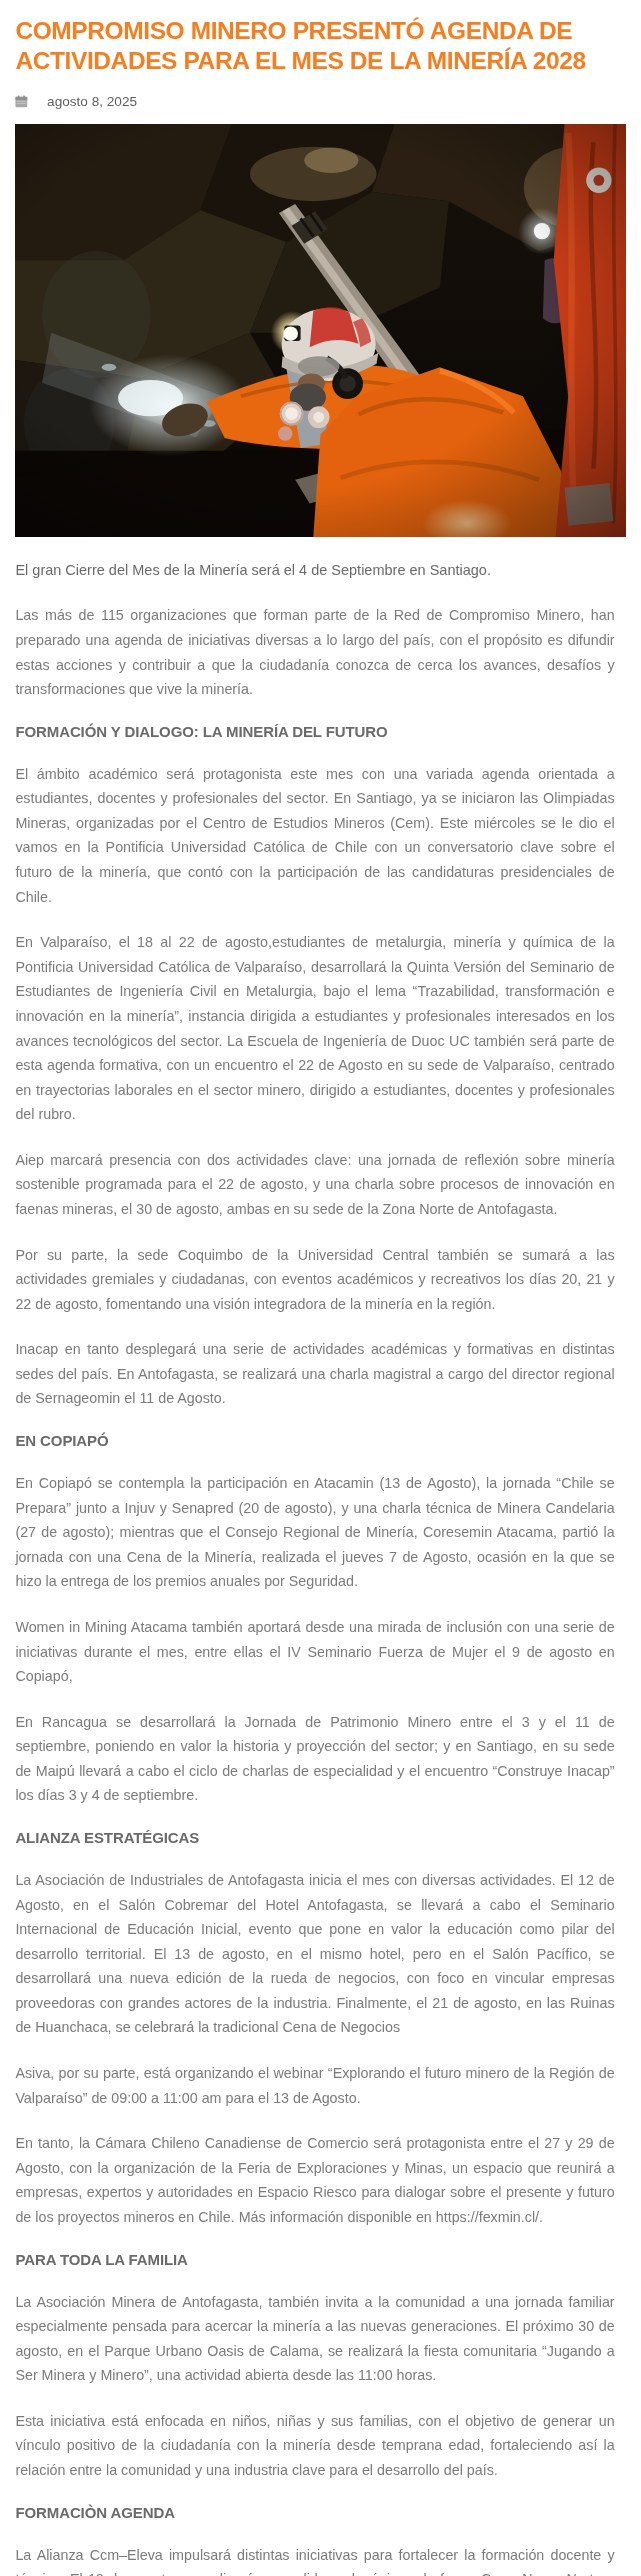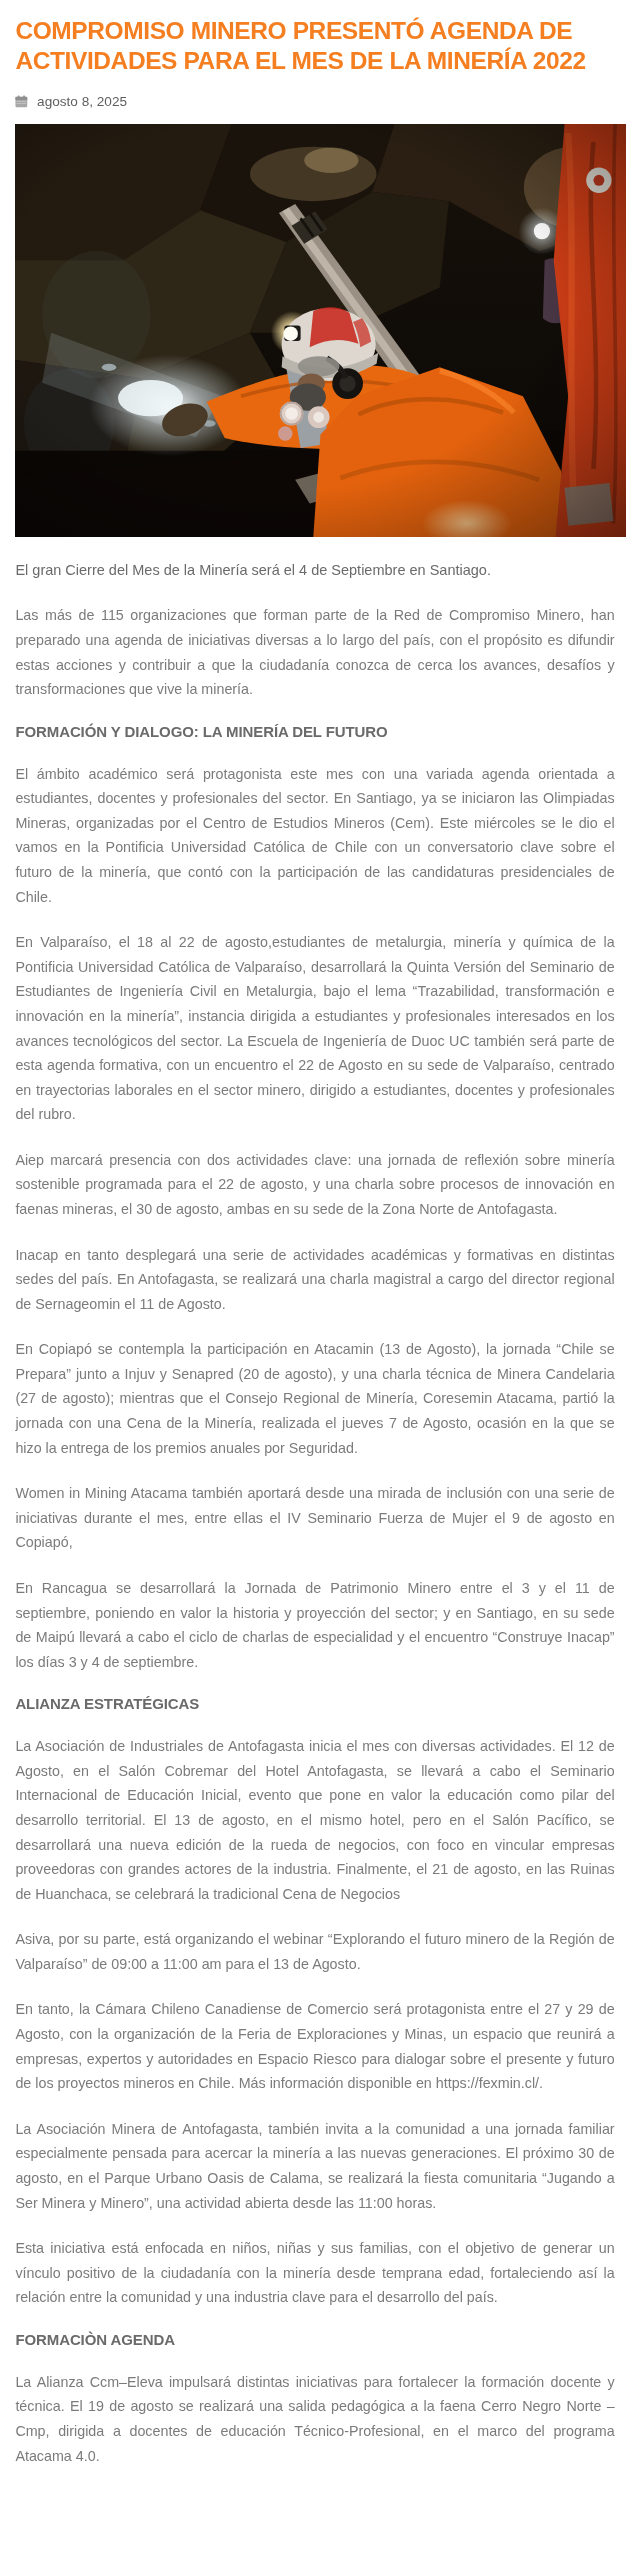--- a/index.html
+++ b/index.html
@@ -16,21 +16,21 @@
     font-size: 24.5px;
     font-weight: bold;
     line-height: 1.22;
     letter-spacing: -0.4px;
     margin: 1.8px 0 16.3px 0;
   }
 
   .date-row {
     display: flex;
     align-items: center;
-    gap: 9px;
+    gap: 19px;
     margin: 18px 0 14.5px 0;
     color: var(--date-gray, #5f5f5f);
     font-size: 13.6px;
   }
   .cal-icon { display: inline-block; width: 12.7px; height: 12.7px; }
 
   figure.hero { margin: 14.5px 0 0 0; }
   figure.hero svg { display: block; width: 611px; height: 413px; }
 
   .image-caption {
@@ -54,21 +54,21 @@
     color: var(--heading-gray, #686868);
     margin: 18px 0 22px 0;
     letter-spacing: -0.1px;
   }
 </style>
 </head>
 <body>
 
 <div class="page">
 
-  <h1 class="article-title">COMPROMISO MINERO PRESENTÓ AGENDA DE ACTIVIDADES PARA EL MES DE LA MINERÍA 2022</h1>
+  <h1 class="article-title">COMPROMISO MINERO PRESENTÓ AGENDA DE ACTIVIDADES PARA EL MES DE LA MINERÍA 2028</h1>
 
   <div class="date-row">
     <span class="cal-icon">
       <svg viewBox="0 0 14 14" width="12.7" height="12.7" aria-hidden="true">
         <rect x="3" y="0.5" width="2" height="3" rx="0.5" fill="#8f8f8f"></rect>
         <rect x="9" y="0.5" width="2" height="3" rx="0.5" fill="#8f8f8f"></rect>
         <rect x="0.5" y="2" width="13" height="11.5" rx="1.5" fill="#a8a8a8"></rect>
         <rect x="0.5" y="2" width="13" height="3.5" fill="#8f8f8f"></rect>
         <rect x="1.8" y="6.5" width="10.4" height="0.9" fill="#c6c6c6"></rect>
         <rect x="1.8" y="9" width="10.4" height="0.9" fill="#c6c6c6"></rect>
@@ -190,28 +190,31 @@
   </figure>
 
   <p class="image-caption">El gran Cierre del Mes de la Minería será el 4 de Septiembre en Santiago.</p>
 
   <div>
       <p class="body-paragraph">Las más de 115 organizaciones que forman parte de la Red de Compromiso Minero, han preparado una agenda de iniciativas diversas a lo largo del país, con el propósito es difundir estas acciones y contribuir a que la ciudadanía conozca de cerca los avances, desafíos y transformaciones que vive la minería.</p>
       <h2 class="section-heading">FORMACIÓN Y DIALOGO: LA MINERÍA DEL FUTURO</h2>
       <p class="body-paragraph">El ámbito académico será protagonista este mes con una variada agenda orientada a estudiantes, docentes y profesionales del sector. En Santiago, ya se iniciaron las Olimpiadas Mineras, organizadas por el Centro de Estudios Mineros (Cem).  Este miércoles se le dio el vamos en la Pontificia Universidad Católica de Chile con un conversatorio clave sobre el futuro de la minería, que contó con la participación de las candidaturas presidenciales de Chile.</p>
       <p class="body-paragraph">En Valparaíso, el 18 al 22 de agosto,estudiantes de metalurgia, minería y química de la Pontificia Universidad Católica de Valparaíso, desarrollará la Quinta Versión del Seminario de Estudiantes de Ingeniería Civil en Metalurgia, bajo el lema “Trazabilidad, transformación e innovación en la minería”, instancia dirigida a estudiantes y profesionales interesados en los avances tecnológicos del sector. La Escuela de Ingeniería de Duoc UC también será parte de esta agenda formativa, con un encuentro el 22 de Agosto en su sede de Valparaíso, centrado en trayectorias laborales en el sector minero, dirigido a estudiantes, docentes y profesionales del rubro.</p>
       <p class="body-paragraph">Aiep marcará presencia con dos actividades clave: una jornada de reflexión sobre minería sostenible programada para el 22 de agosto, y una charla sobre procesos de innovación en faenas mineras, el 30 de agosto, ambas en su sede de la Zona Norte de Antofagasta.</p>
+      <p class="body-paragraph">Por su parte, la sede Coquimbo de la Universidad Central también se sumará a las actividades gremiales y ciudadanas, con eventos académicos y recreativos los días 20, 21 y 22 de agosto, fomentando una visión integradora de la minería en la región.</p>
       <p class="body-paragraph">Inacap en tanto desplegará una serie de actividades académicas y formativas en distintas sedes del país. En Antofagasta, se realizará una charla magistral a cargo del director regional de Sernageomin el 11 de Agosto.</p>
+      <h2 class="section-heading">EN COPIAPÓ</h2>
       <p class="body-paragraph">En Copiapó se contempla la participación en Atacamin (13 de Agosto), la jornada “Chile se Prepara” junto a Injuv y Senapred (20 de agosto), y una charla técnica de Minera Candelaria (27 de agosto); mientras que el Consejo Regional de Minería, Coresemin Atacama, partió la jornada con una Cena de la Minería, realizada el jueves 7 de Agosto, ocasión en la que se hizo la entrega de los premios anuales por Seguridad.</p>
       <p class="body-paragraph">Women in Mining Atacama también aportará desde una mirada de inclusión con una serie de iniciativas durante el mes, entre ellas el IV Seminario Fuerza de Mujer el 9 de agosto en Copiapó,</p>
       <p class="body-paragraph">En Rancagua se desarrollará la Jornada de Patrimonio Minero entre el 3 y el 11 de septiembre, poniendo en valor la historia y proyección del sector; y en Santiago, en su sede de Maipú llevará a cabo el ciclo de charlas de especialidad y el encuentro “Construye Inacap” los días 3 y 4 de septiembre.</p>
       <h2 class="section-heading">ALIANZA ESTRATÉGICAS</h2>
       <p class="body-paragraph">La Asociación de Industriales de Antofagasta inicia el mes con diversas actividades. El 12 de Agosto, en el Salón Cobremar del Hotel Antofagasta, se llevará a cabo el Seminario Internacional de Educación Inicial, evento que pone en valor la educación como pilar del desarrollo territorial.  El 13 de agosto, en el mismo hotel, pero en el Salón Pacífico, se desarrollará una nueva edición de la rueda de negocios, con foco en vincular empresas proveedoras con grandes actores de la industria. Finalmente, el 21 de agosto, en las Ruinas de Huanchaca, se celebrará la tradicional Cena de Negocios</p>
       <p class="body-paragraph">Asiva, por su parte, está organizando el webinar “Explorando el futuro minero de la Región de Valparaíso” de 09:00 a 11:00 am para el 13 de Agosto.</p>
       <p class="body-paragraph">En tanto, la Cámara Chileno Canadiense de Comercio será protagonista entre el 27 y 29 de Agosto, con la organización de la Feria de Exploraciones y Minas, un espacio que reunirá a empresas, expertos y autoridades en Espacio Riesco para dialogar sobre el presente y futuro de los proyectos mineros en Chile. Más información disponible en https://fexmin.cl/.</p>
+      <h2 class="section-heading">PARA TODA LA FAMILIA</h2>
       <p class="body-paragraph">La Asociación Minera de Antofagasta, también invita a la comunidad a una jornada familiar especialmente pensada para acercar la minería a las nuevas generaciones. El próximo 30 de agosto, en el Parque Urbano Oasis de Calama, se realizará la fiesta comunitaria “Jugando a Ser Minera y Minero”, una actividad abierta desde las 11:00 horas.</p>
       <p class="body-paragraph">Esta iniciativa está enfocada en niños, niñas y sus familias, con el objetivo de generar un vínculo positivo de la ciudadanía con la minería desde temprana edad, fortaleciendo así la relación entre la comunidad y una industria clave para el desarrollo del país.</p>
       <h2 class="section-heading">FORMACIÒN AGENDA</h2>
       <p class="body-paragraph">La Alianza Ccm–Eleva impulsará distintas iniciativas para fortalecer la formación docente y técnica. El 19 de agosto se realizará una salida pedagógica a la faena Cerro Negro Norte – Cmp, dirigida a docentes de educación Técnico-Profesional, en el marco del programa Atacama 4.0.</p>
     </div>
 
 </div>
 
 
 </body></html>

